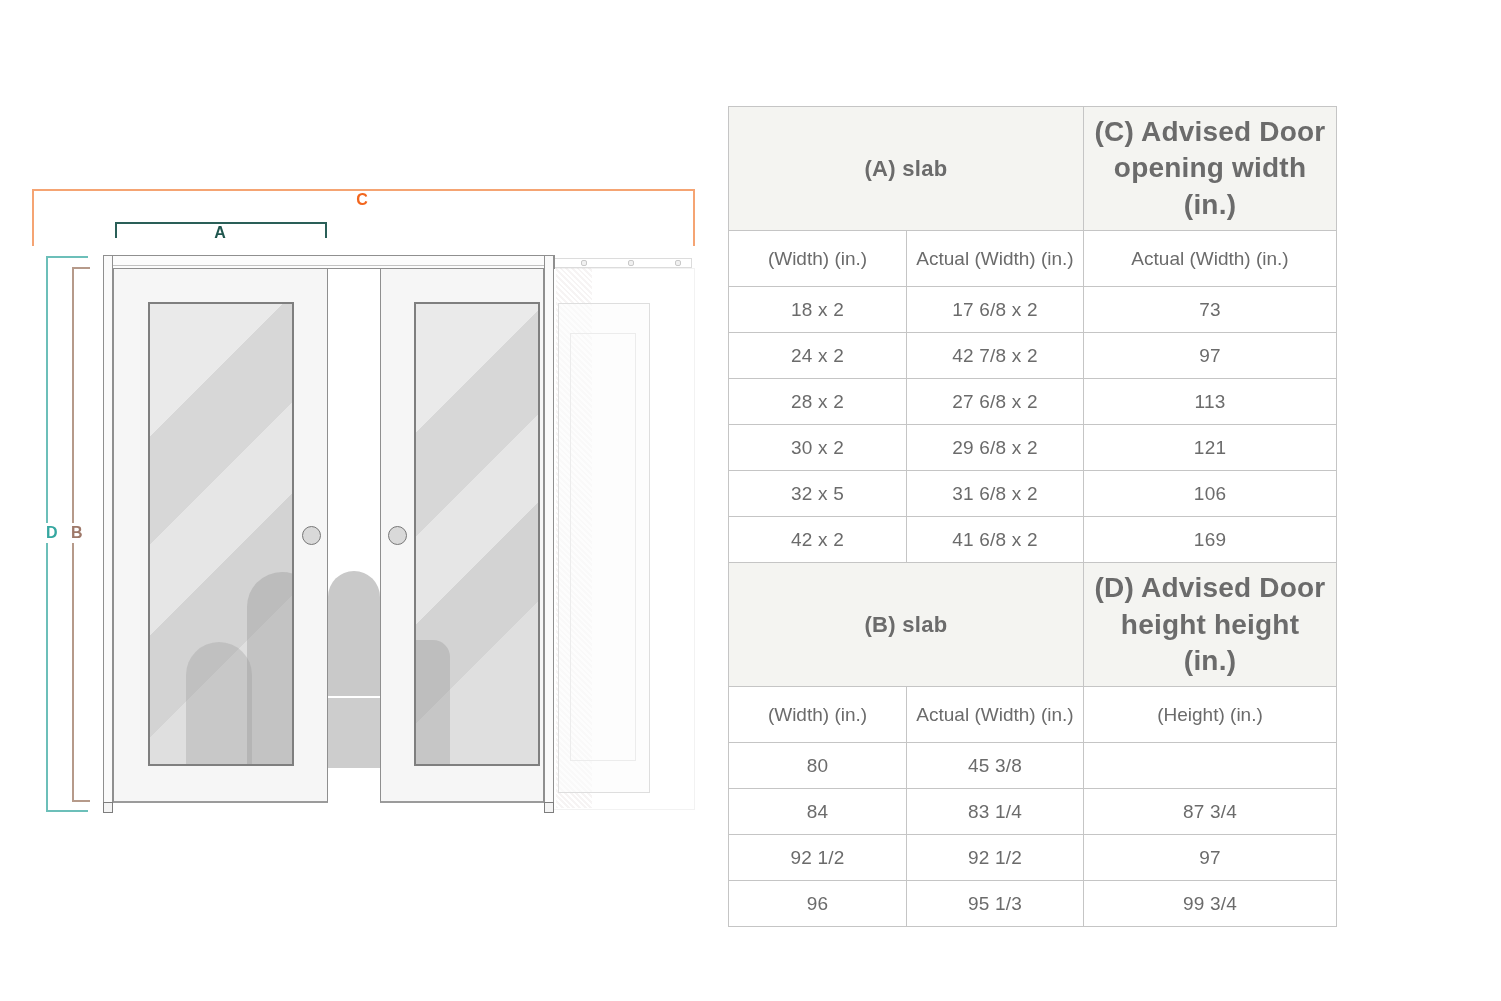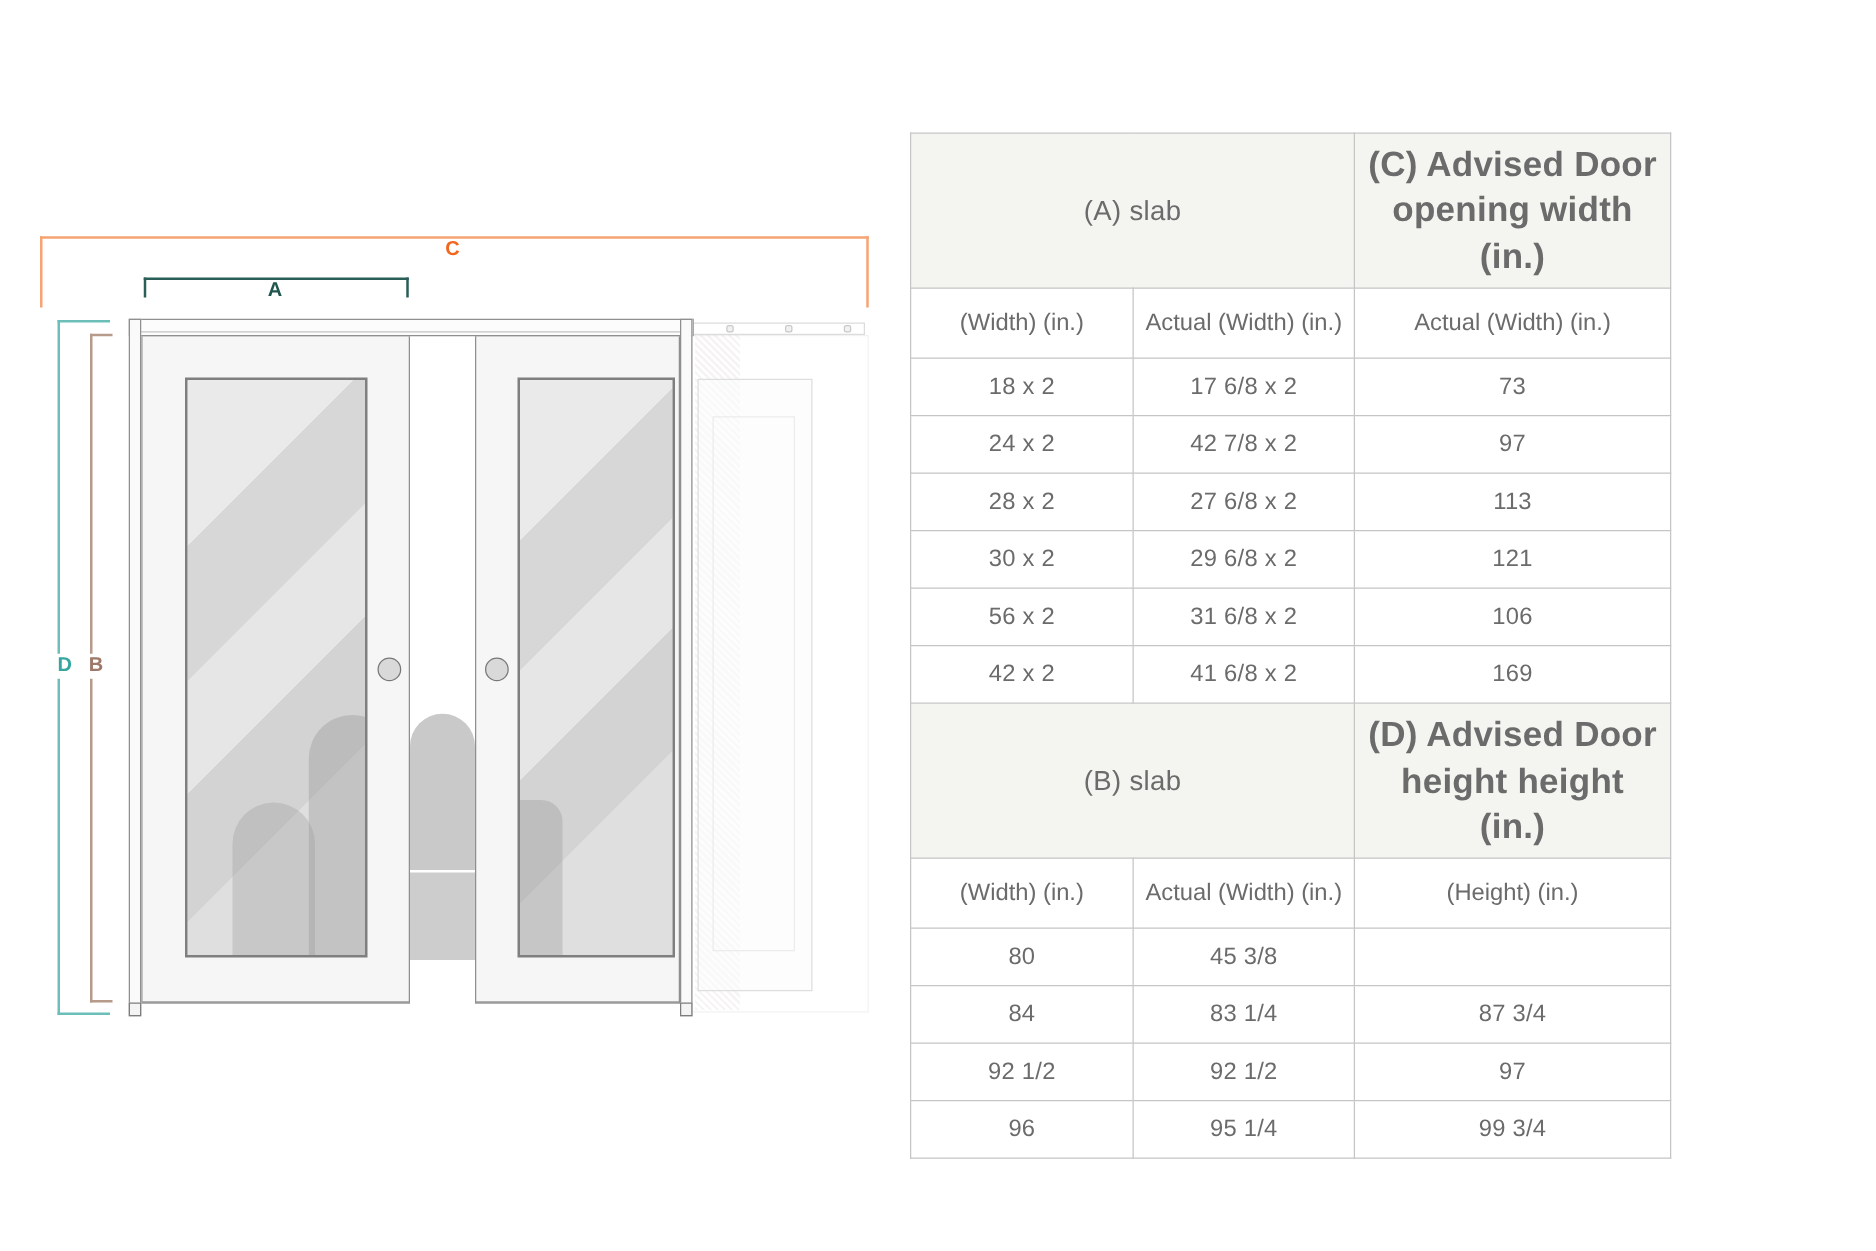--- a/index.html
+++ b/index.html
@@ -97,21 +97,21 @@
 
   
   .spec-wrap { position:absolute; left:728px; top:106px; }
   table.spec { border-collapse:collapse; table-layout:fixed; width:608px; }
   table.spec td { border:1px solid #c5c5c5; text-align:center; vertical-align:middle;
                   background:#ffffff; color:#6b6b6b; }
   col.c1 { width:178px; } col.c2 { width:177px; } col.c3 { width:253px; }
 
   tr.sec-head td { background:#f4f4f1; height:56px; }
   tr.sec-head-b td { height:58px; }
-  .sec-title { font-size:22px; font-weight:400; letter-spacing:.3px; }
+  .sec-title { font-size:22px; font-weight:700; letter-spacing:.3px; }
   .adv-title { font-size:28px; font-weight:600; letter-spacing:.2px; line-height:1.3; padding:7px 8px; }
   .col-a { color:#1f564e; }
   .col-b { color:#9e7869; }
   .col-c { color:#f2661e; }
   .col-d { color:#35a7a0; }
 
   tr.sub-head td { height:56px; font-size:19px; line-height:1.25; padding:2px 8px; }
   tr.data-row td { height:46px; font-size:19px; letter-spacing:.2px; }
 </style>
 </head>
@@ -210,21 +210,21 @@
         <td>28 x 2</td>
         <td>27 6/8 x 2</td>
         <td>113</td>
       </tr>
       <tr class="data-row">
         <td>30 x 2</td>
         <td>29 6/8 x 2</td>
         <td>121</td>
       </tr>
       <tr class="data-row">
-        <td>56 x 2</td>
+        <td>32 x 5</td>
         <td>31 6/8 x 2</td>
         <td>106</td>
       </tr>
       <tr class="data-row">
         <td>42 x 2</td>
         <td>41 6/8 x 2</td>
         <td>169</td>
       </tr>
 
       <tr class="sec-head sec-head-b">
@@ -246,20 +246,20 @@
         <td>83 1/4</td>
         <td>87 3/4</td>
       </tr>
       <tr class="data-row">
         <td>92 1/2</td>
         <td>92 1/2</td>
         <td>97</td>
       </tr>
       <tr class="data-row">
         <td>96</td>
-        <td>95 1/4</td>
+        <td>95 1/3</td>
         <td>99 3/4</td>
       </tr>
     </tbody>
       </table>
   </div>
 
 </div>
 
 </body></html>

